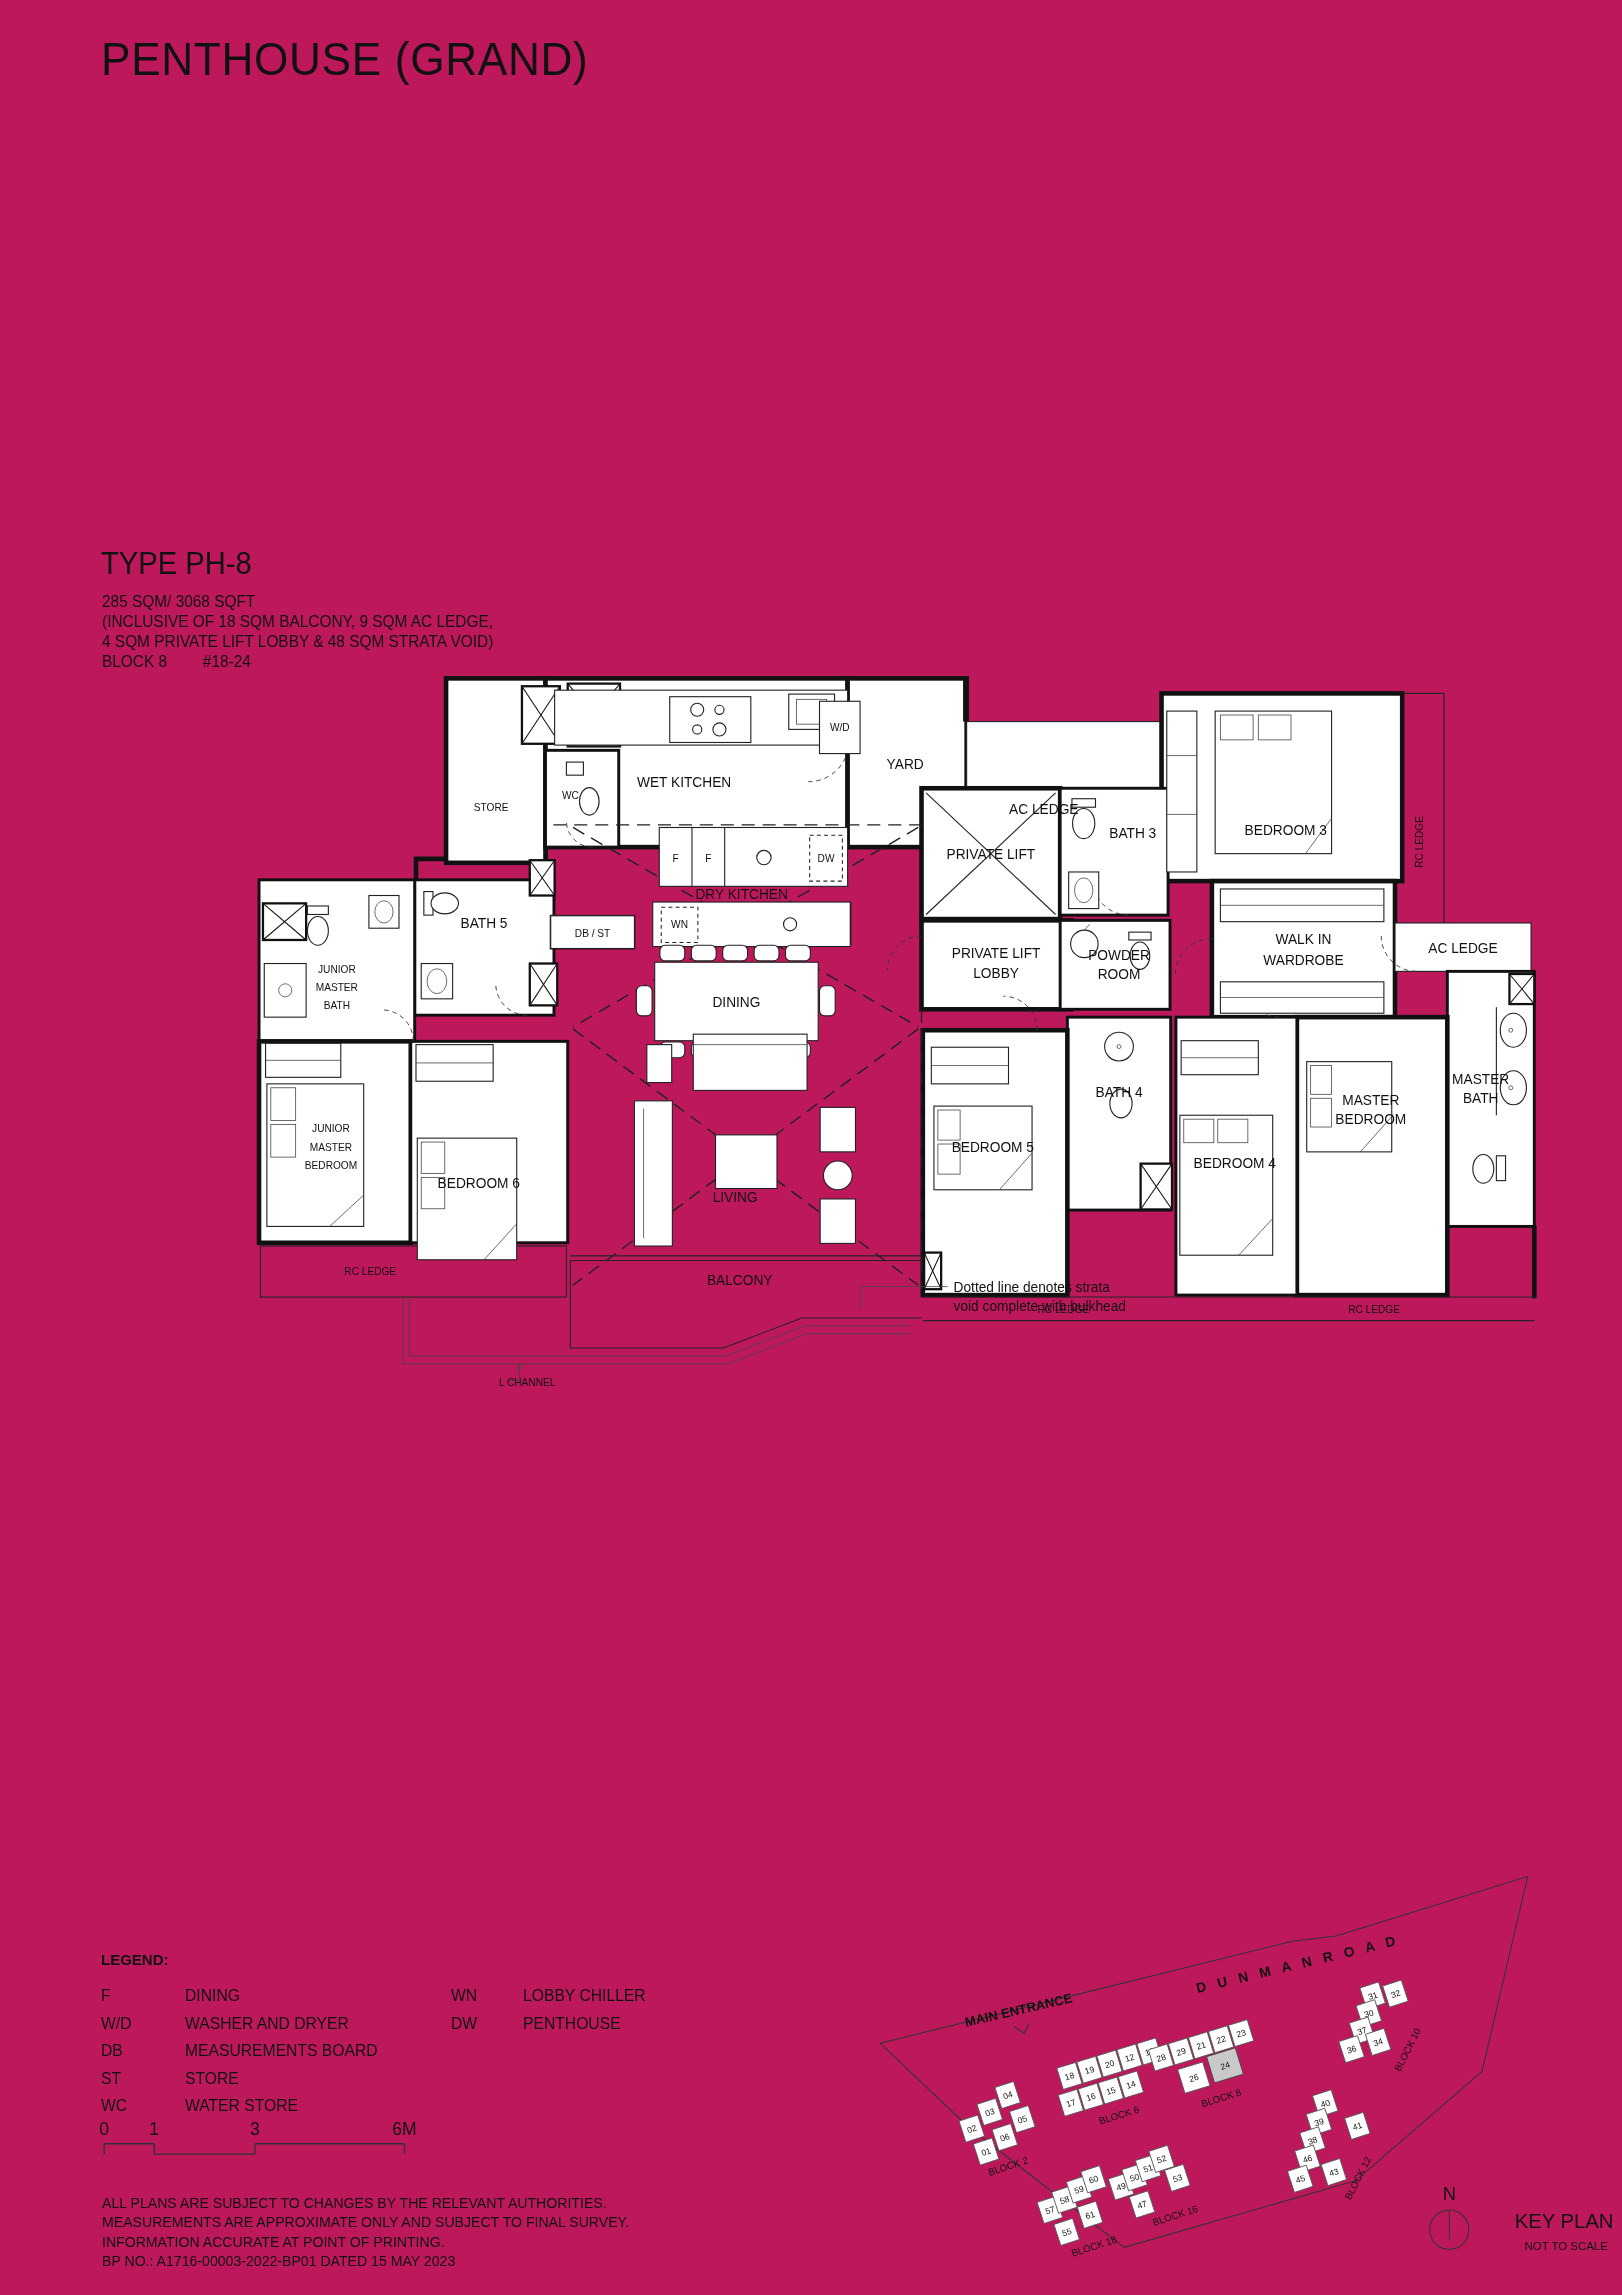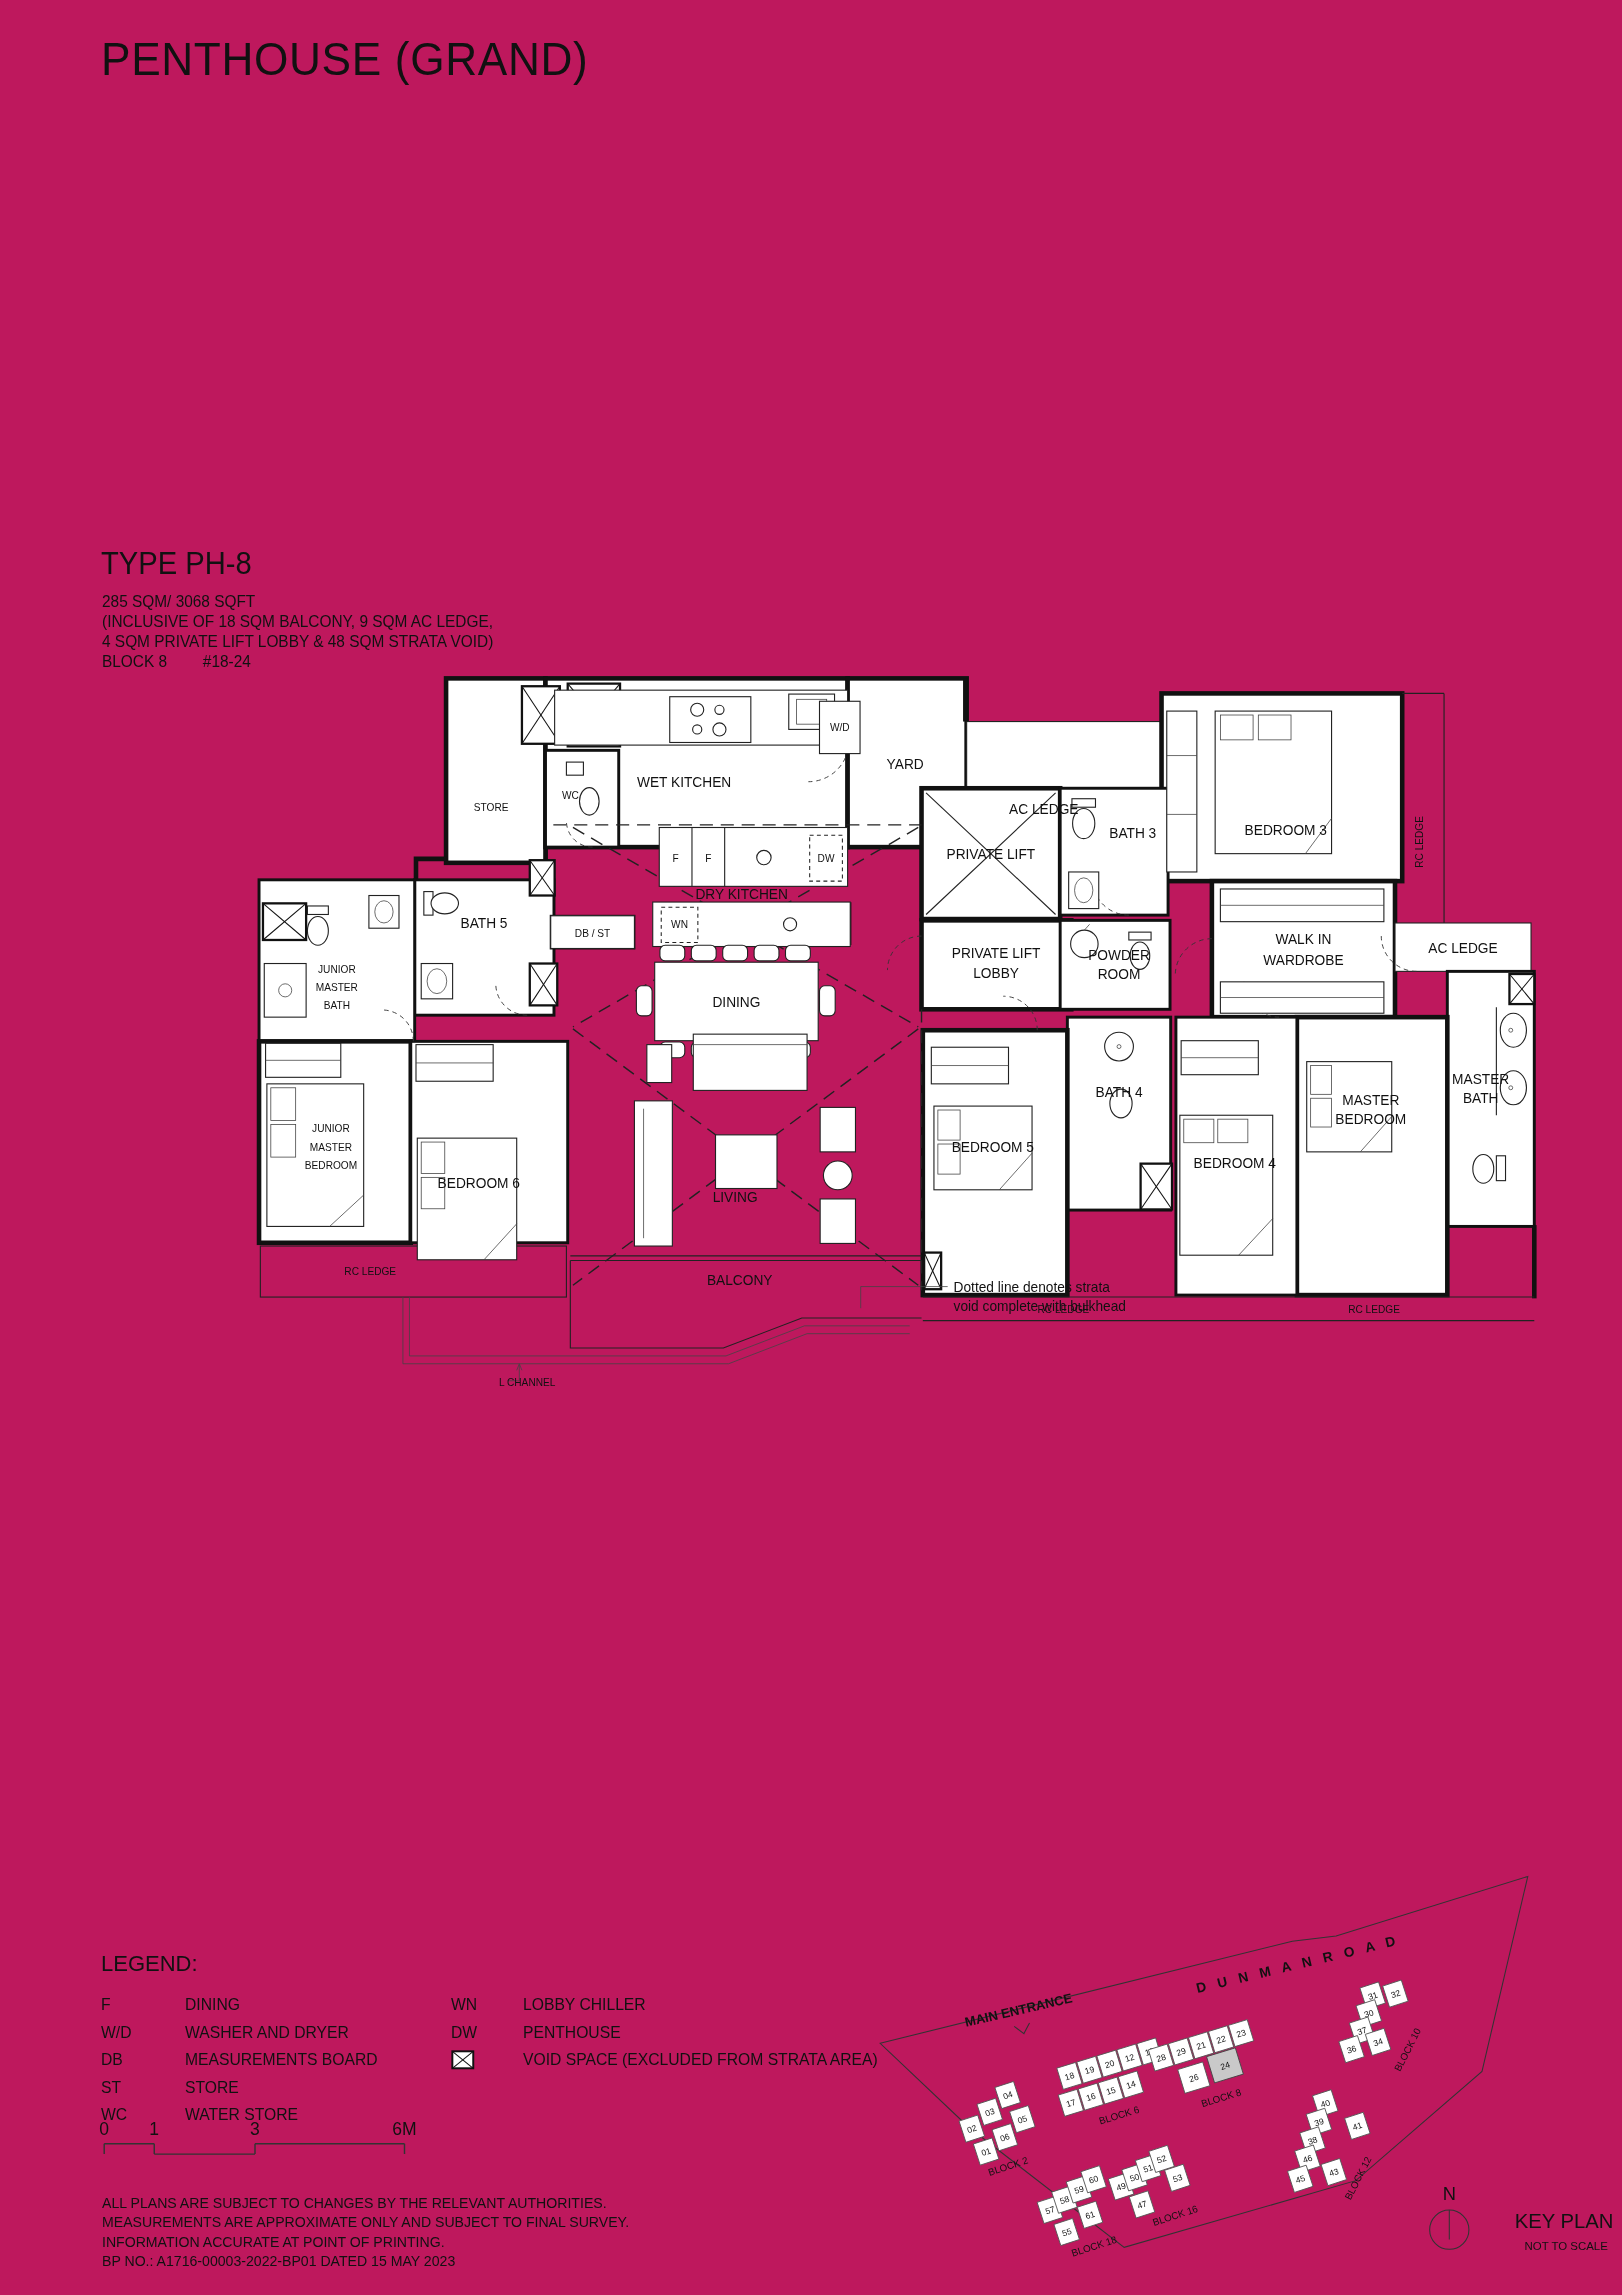--- a/index.html
+++ b/index.html
@@ -5,21 +5,21 @@
   html,body{margin:0;padding:0;background:#fff;}
   body{width:1622px;height:2295px;position:relative;font-family:"Liberation Sans",sans-serif;color:#111;}
   .sheet{position:absolute;inset:0;background:#be185d;overflow:hidden;}
   .cond{transform:scaleX(.94);transform-origin:0 0;}
   .page-title{position:absolute;left:101px;top:31px;font-size:47px;letter-spacing:0.7px;font-weight:400;white-space:nowrap;}
   .type-title{position:absolute;left:101px;top:546px;font-size:31px;font-weight:400;white-space:nowrap;}
   .type-details{position:absolute;left:102px;top:591px;font-size:16.4px;line-height:20px;white-space:nowrap;}
   .block-line span{display:inline-block;}
   .block-line .gap{width:38px;}
   .legend{position:absolute;left:101px;top:1951px;}
-  .legend h3{font-size:22px;font-weight:400;margin:0 0 14.4px 0;}
+  .legend h3{font-size:15px;font-weight:700;margin:0 0 14.4px 0;}
   .legend-cols{position:relative;}
   .lg-col{position:absolute;top:0;}
   .lg-col.left{left:0;width:340px;}
   .lg-col.right{left:350px;width:589px;}
   .lg-row{display:flex;height:27.5px;align-items:center;font-size:15.7px;white-space:nowrap;}
   .lg-row .abbr{width:84px;flex:none;}
   .lg-col.right .abbr{width:72px;}
   .scalebar{position:absolute;left:98px;top:2119px;}
   .disclaimer{position:absolute;left:102px;top:2193px;font-size:15px;line-height:19.3px;white-space:nowrap;}
   svg text{fill:#111;}
@@ -395,28 +395,20 @@
       </div>
       <div class="lg-col right">
         <div class="lg-row">
             <span class="abbr">WN</span>
             <span>LOBBY CHILLER</span>
           </div>
         <div class="lg-row">
             <span class="abbr">DW</span>
             <span>PENTHOUSE</span>
           </div>
-        <div class="lg-row">
-          <span class="abbr"><svg width="23.6" height="19.6" viewBox="0 0 36 30" style="vertical-align:middle;">
-                <rect x="2" y="2" width="32" height="26" fill="#fff" stroke="#111" stroke-width="3"></rect>
-                <line x1="2" y1="2" x2="34" y2="28" stroke="#111" stroke-width="1.6"></line>
-                <line x1="34" y1="2" x2="2" y2="28" stroke="#111" stroke-width="1.6"></line>
-              </svg></span>
-          <span>VOID SPACE (EXCLUDED FROM STRATA AREA)</span>
-        </div>
       </div>
     </div>
   </div>
 
   <svg class="scalebar" width="353" height="52" viewBox="0 0 540 80">
     <text x="8" y="24" font-size="27" text-anchor="middle">0</text>
     <text x="85" y="24" font-size="27" text-anchor="middle">1</text>
     <text x="240" y="24" font-size="27" text-anchor="middle">3</text>
     <text x="470" y="24" font-size="27" text-anchor="middle">6M</text>
     <path d="M8,38 V54 M8,38 H85 M85,38 V54 M85,54 H240 M240,54 V38 M240,38 H470 M470,38 V54" fill="none" stroke="#333" stroke-width="2.2"></path>

